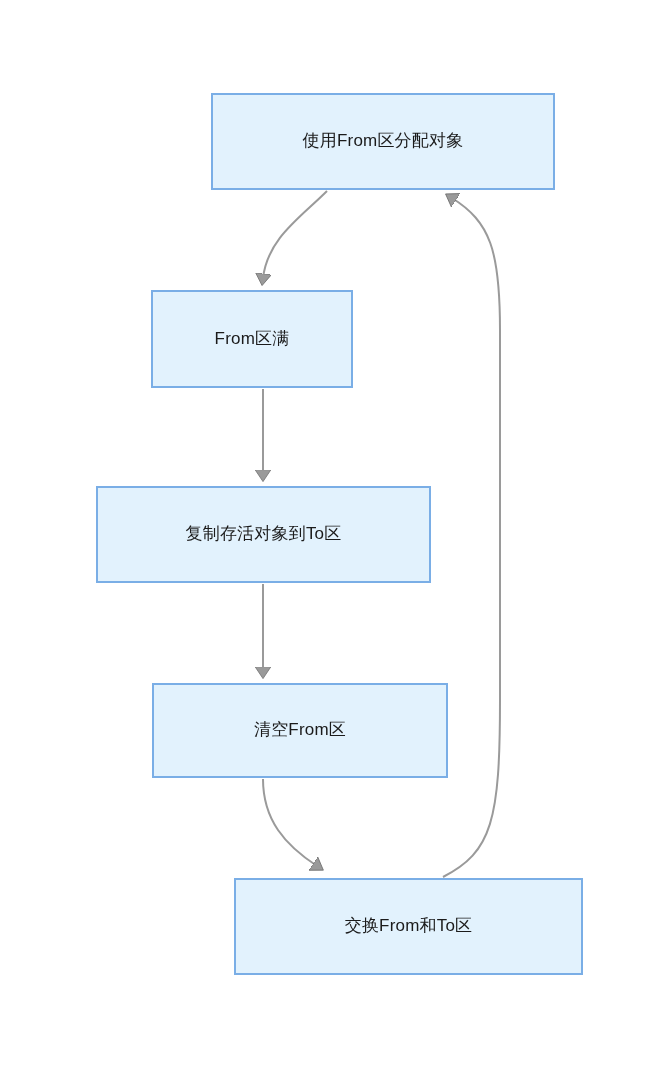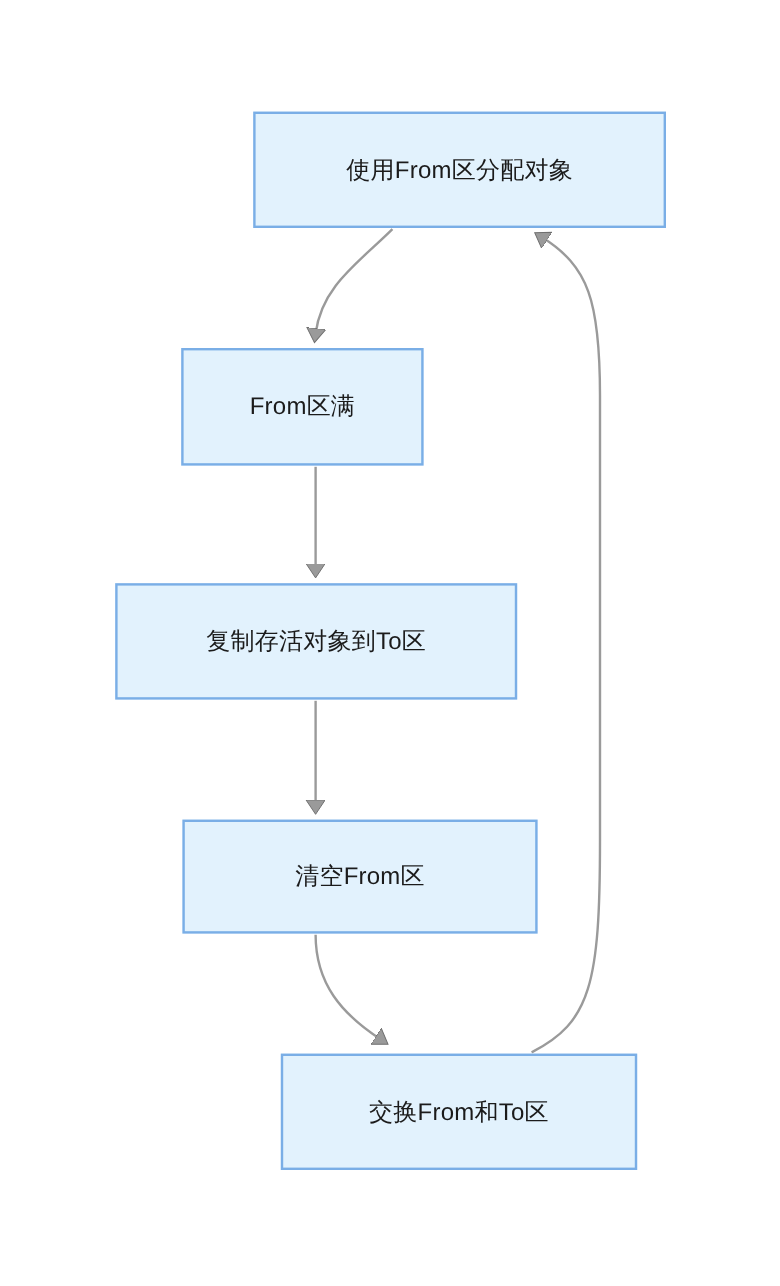--- a/index.html
+++ b/index.html
@@ -29,31 +29,31 @@
     box-sizing: border-box;
     background: #e2f2fd;
     border: 2px solid #7aaee6;
     display: flex;
     align-items: center;
     justify-content: center;
     z-index: 2;
   }
   .node-label {
     color: #1b1b1b;
-    font-size: 20px;
+    font-size: 17px;
     line-height: 1.2;
     letter-spacing: 0.2px;
     white-space: nowrap;
   }
   
   #node-alloc   { left: 211px; top: 93px;  width: 344px; height: 97px; }
   #node-full    { left: 151px; top: 290px; width: 202px; height: 98px; }
   #node-copy    { left: 96px;  top: 486px; width: 335px; height: 97px; }
   #node-clear   { left: 152px; top: 683px; width: 296px; height: 95px; }
-  #node-swap    { left: 234px; top: 878px; width: 297px; height: 97px; }
+  #node-swap    { left: 234px; top: 878px; width: 349px; height: 97px; }
 </style>
 </head>
 <body>
 
 <div id="diagram-canvas">
 
   <svg id="edge-layer" viewBox="0 0 650 1072" width="650" height="1072" xmlns="http://www.w3.org/2000/svg">
     <defs>
       <marker id="arrow-down" markerWidth="12" markerHeight="12" refX="2.2" refY="4" orient="auto" markerUnits="strokeWidth">
         <path d="M0,0 L6,4 L0,8 z" fill="#9a9a9a" stroke="#6f6f6f" stroke-width="0.4"></path>

